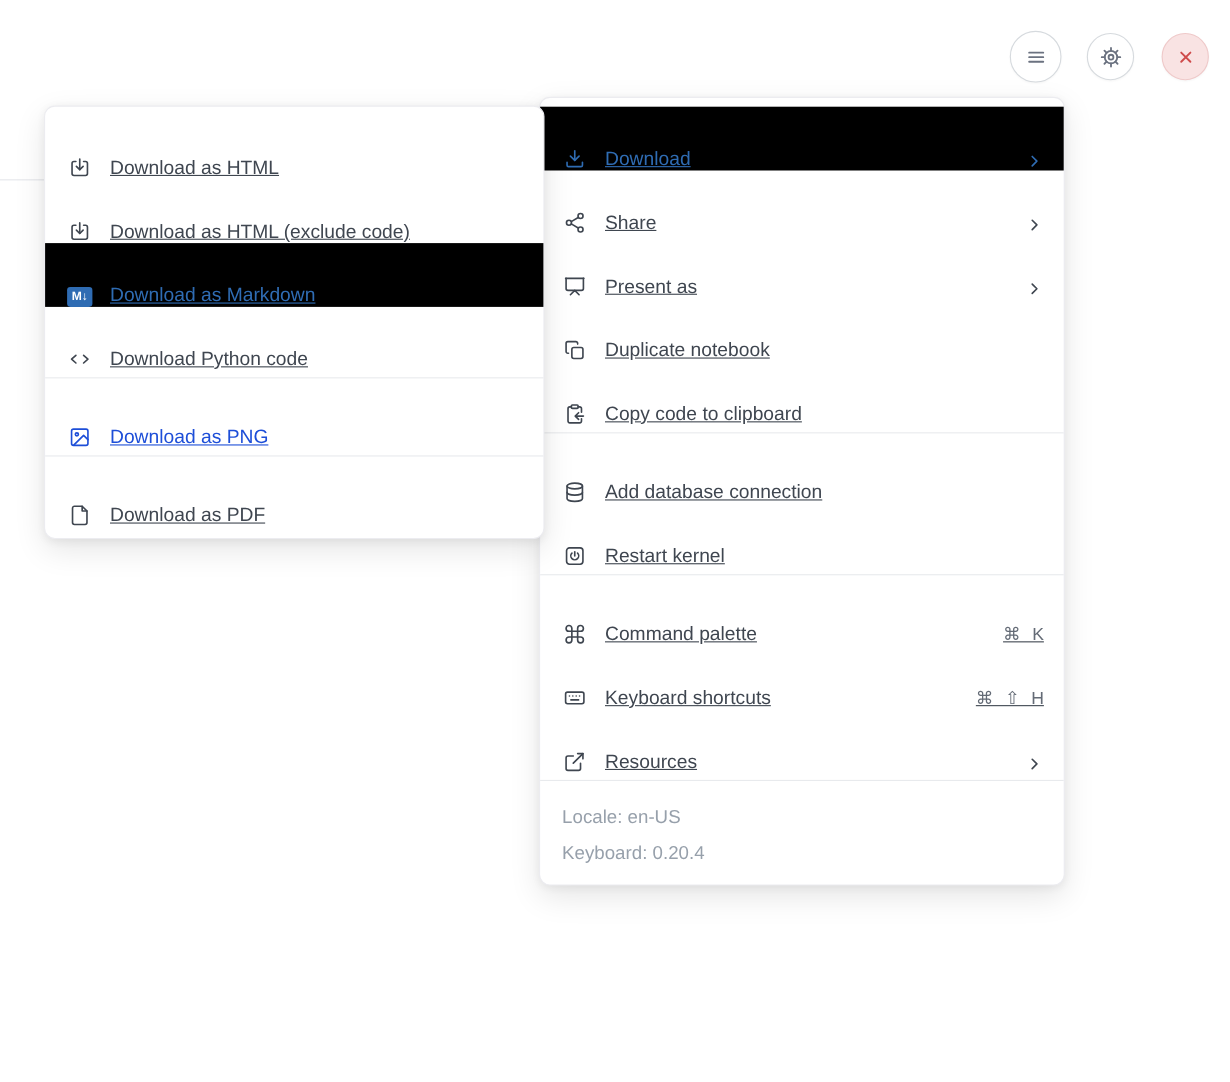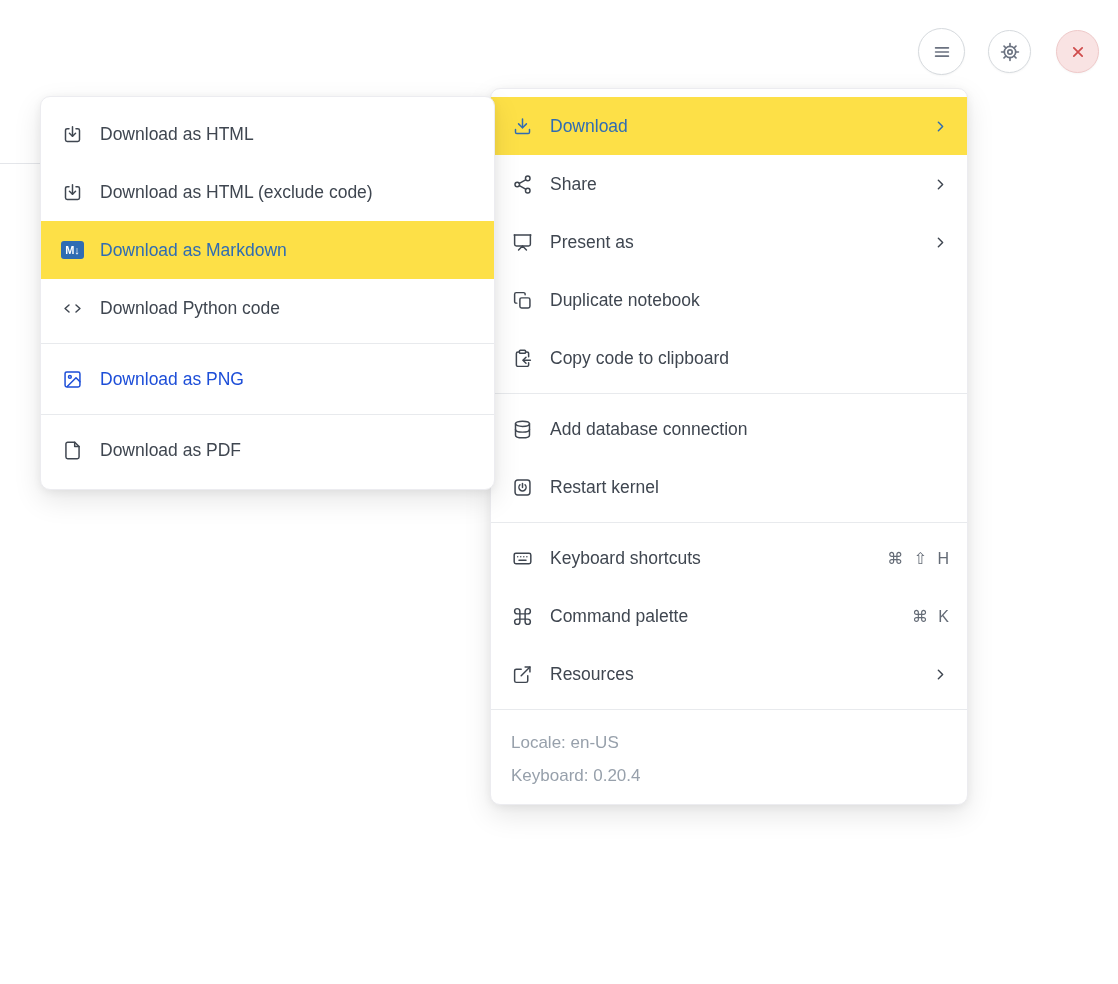--- a/index.html
+++ b/index.html
@@ -25,24 +25,24 @@
   
   .menu{
     position:absolute;background:#fff;border:1px solid #ececf0;border-radius:10px;
     box-shadow:0 10px 28px rgba(0,0,0,.10),0 2px 8px rgba(0,0,0,.06);
     padding:8px 0 10px;box-sizing:border-box;
   }
   #main-menu{left:490px;top:88px;width:478px;z-index:2;}
   #submenu{left:40px;top:96px;width:455px;z-index:3;}
 
   .menu-item{
-    display:flex;align-items:center;height:58px;padding:0 18px 0 20px;gap:16px;
-    font-size:17.5px;cursor:pointer;box-sizing:border-box;
-  }
-  .menu-item.active{background:#fde047;color:#2f6cb3;}
+    display:flex;align-items:flex-end;height:58px;padding:0 18px 0 20px;gap:16px;
+    font-size:17.5px;cursor:pointer;box-sizing:border-box;text-decoration:underline;
+  }
+  .menu-item.active{background:#000000;color:#2f6cb3;}
   .menu-item.disabled{color:#1d4ed8;cursor:default;}
   .mi-icon{width:23px;display:flex;align-items:center;justify-content:center;flex:0 0 auto;}
   .mi-label{flex:0 1 auto;white-space:nowrap;}
   .mi-end{margin-left:auto;display:flex;align-items:center;}
   .shortcut{margin-left:auto;color:#646b76;font-size:16px;word-spacing:6px;white-space:nowrap;}
   .menu-divider{height:1px;background:#e8eaed;margin:6px 0;}
 
   .menu-footer{padding:10px 20px 2px;color:#97a0ab;font-size:17px;line-height:33px;}
 
   .ic{width:21px;height:21px;stroke:currentColor;fill:none;stroke-width:1.7;
@@ -184,36 +184,36 @@
         </svg>
     </span>
     <span class="mi-label">Restart kernel</span>
   </div>
 
   <div class="menu-divider"></div>
 
   <div class="menu-item">
     <span class="mi-icon">
       <svg class="ic" viewBox="0 0 24 24">
+          <path d="M15 6v12a3 3 0 1 0 3-3H6a3 3 0 1 0 3 3V6a3 3 0 1 0-3 3h12a3 3 0 1 0-3-3"></path>
+        </svg>
+    </span>
+    <span class="mi-label">Command palette</span>
+    <span class="shortcut">⌘ K</span>
+  </div>
+
+  <div class="menu-item">
+    <span class="mi-icon">
+      <svg class="ic" viewBox="0 0 24 24">
           <rect x="2.5" y="6" width="19" height="12" rx="2"></rect>
           <path d="M6.5 10h.01M10 10h.01M13.5 10h.01M17 10h.01M8 14h8"></path>
         </svg>
     </span>
     <span class="mi-label">Keyboard shortcuts</span>
     <span class="shortcut">⌘ ⇧ H</span>
-  </div>
-
-  <div class="menu-item">
-    <span class="mi-icon">
-      <svg class="ic" viewBox="0 0 24 24">
-          <path d="M15 6v12a3 3 0 1 0 3-3H6a3 3 0 1 0 3 3V6a3 3 0 1 0-3 3h12a3 3 0 1 0-3-3"></path>
-        </svg>
-    </span>
-    <span class="mi-label">Command palette</span>
-    <span class="shortcut">⌘ K</span>
   </div>
 
   <div class="menu-item">
     <span class="mi-icon">
       <svg class="ic" viewBox="0 0 24 24">
           <path d="M15 3.5h5.5V9"></path>
           <path d="M10.5 13.5 20.5 3.5"></path>
           <path d="M18 13.5V19a2 2 0 0 1-2 2H5a2 2 0 0 1-2-2V8a2 2 0 0 1 2-2h5.5"></path>
         </svg>
     </span>

